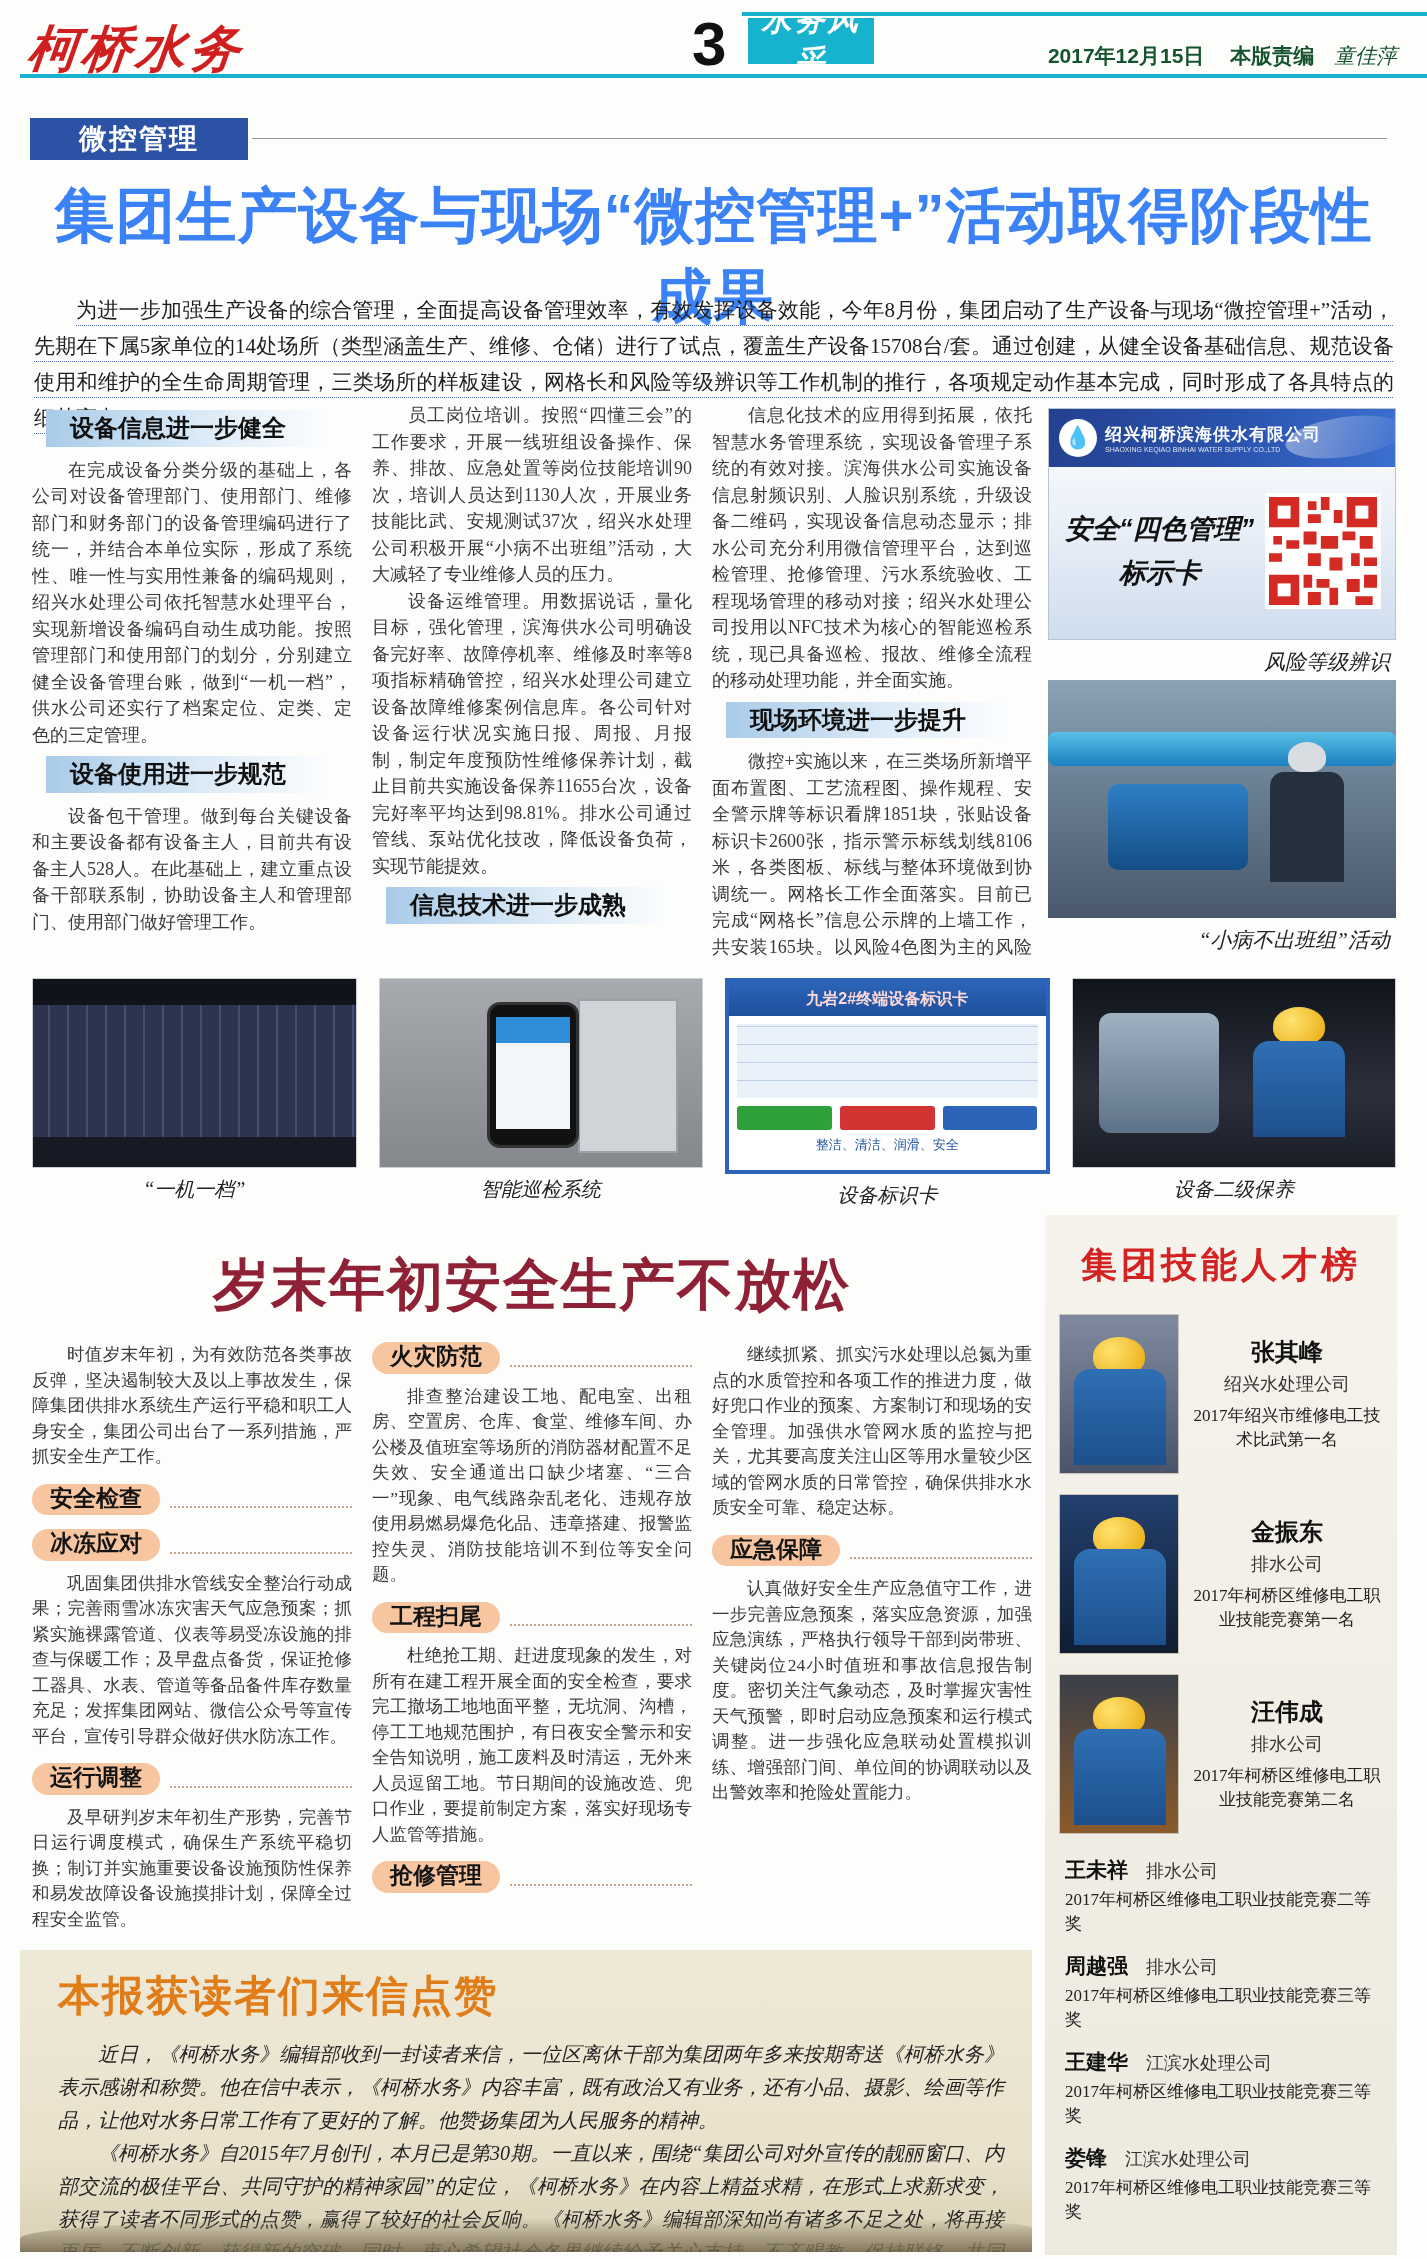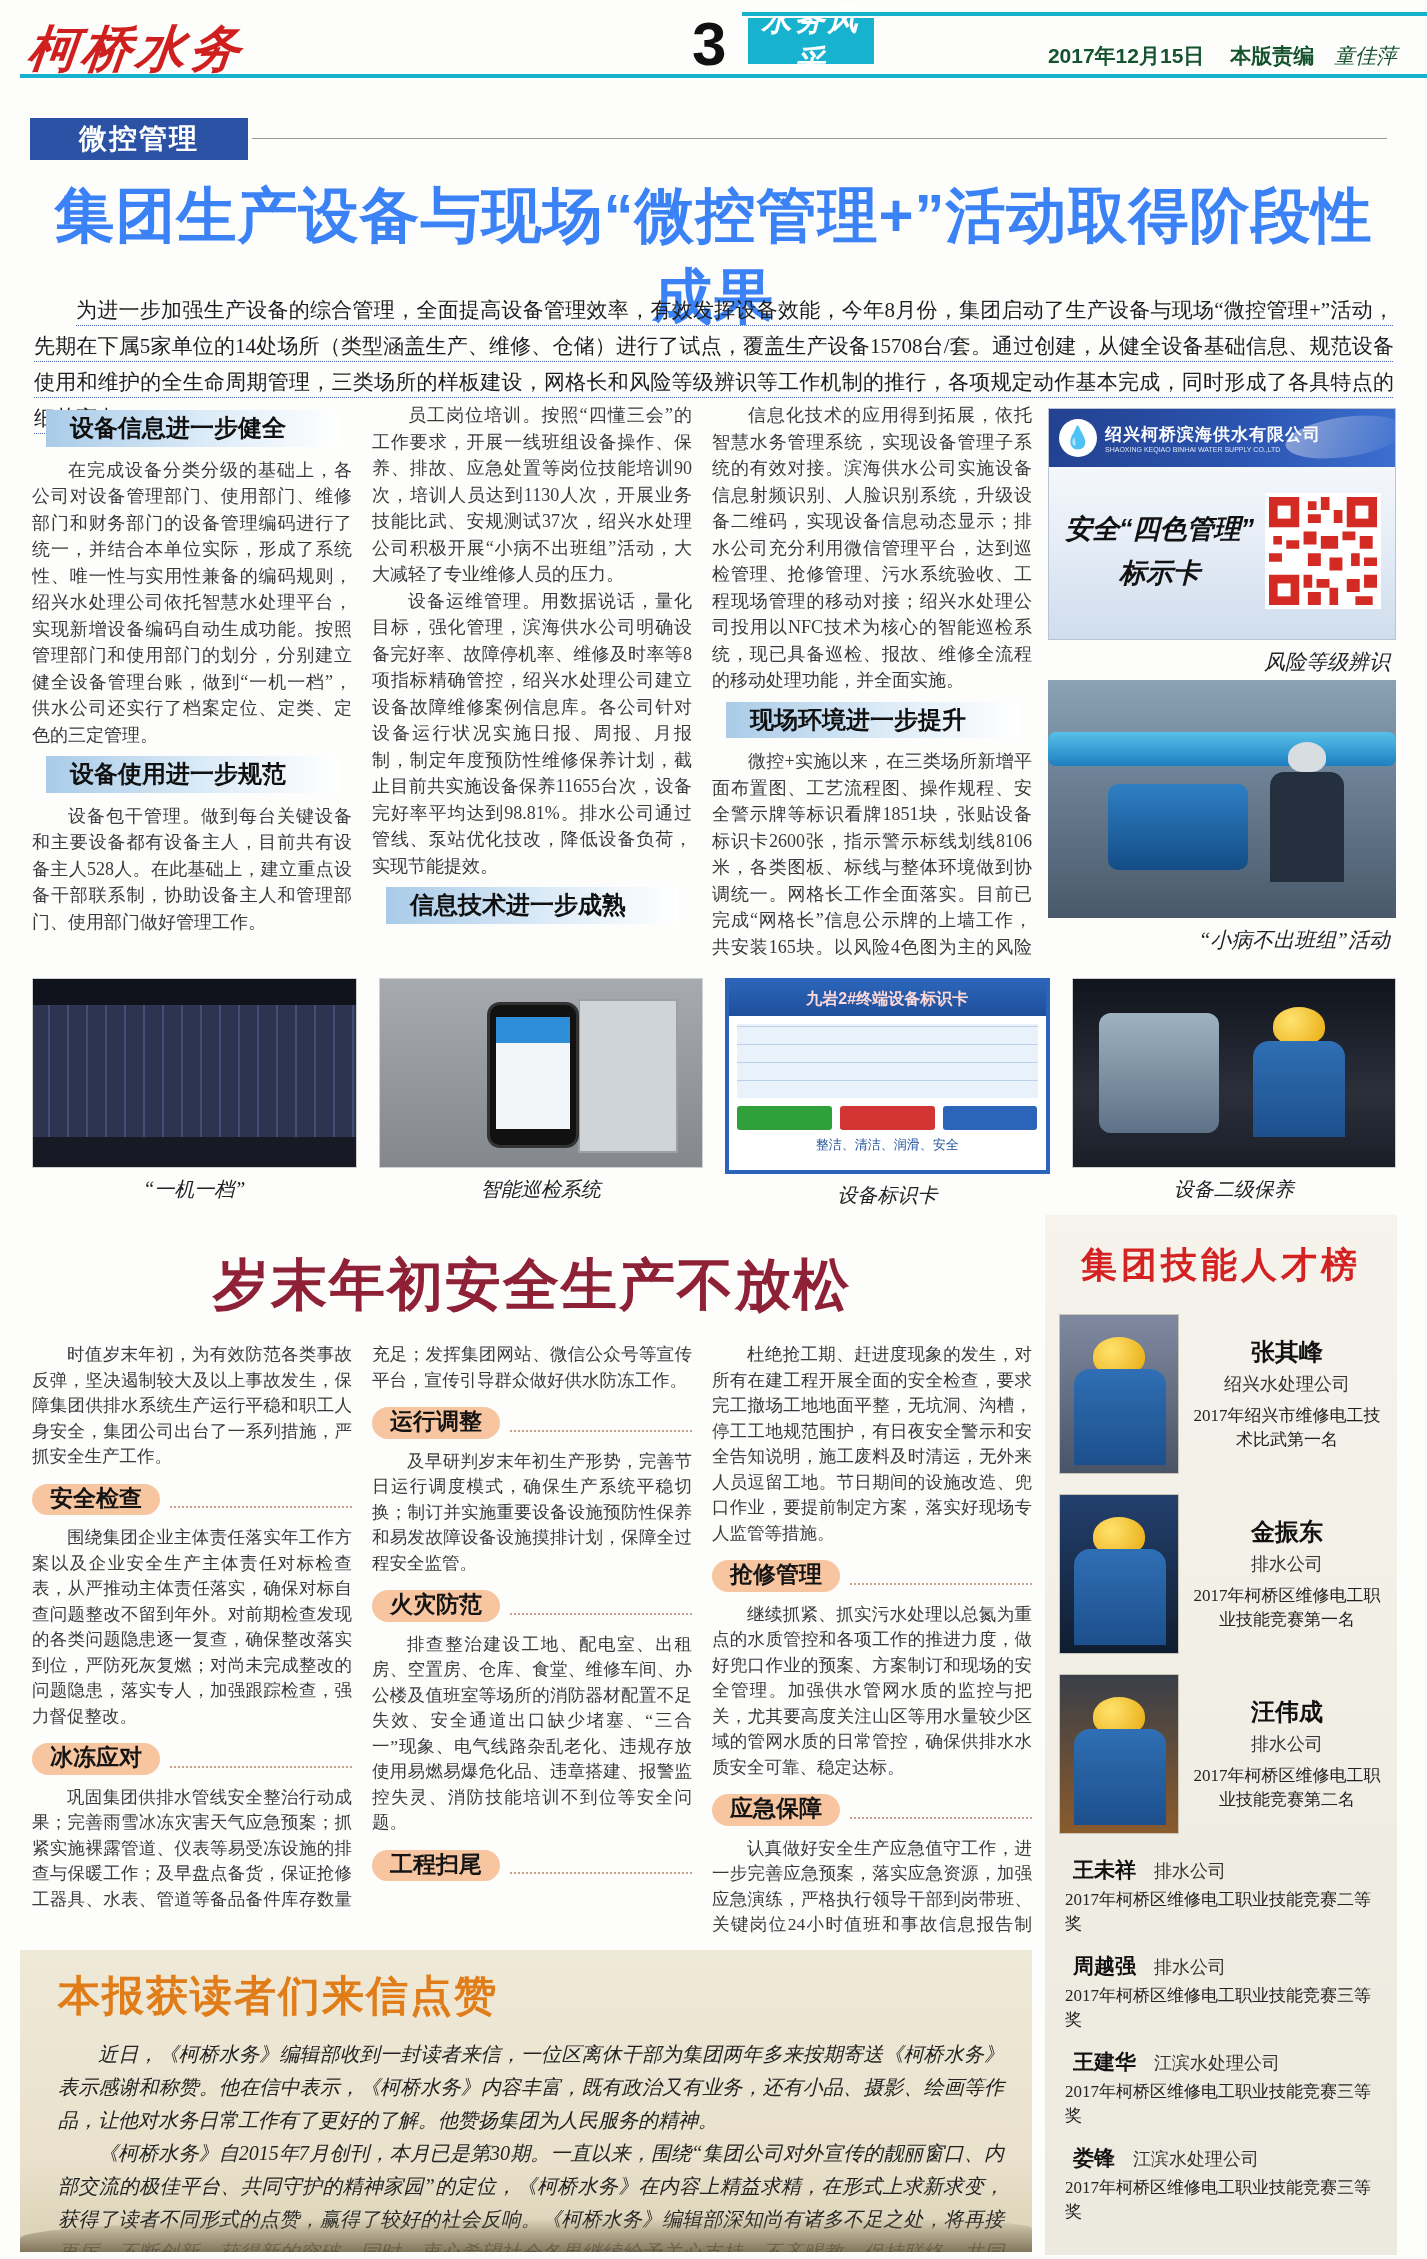--- a/index.html
+++ b/index.html
@@ -123,21 +123,21 @@
   .tb-photo .helmet{left:33px;top:22px;}
   .tb-photo .torso{left:14px;top:54px;}
   .tbp1{background:linear-gradient(180deg,#7f8aa0,#4a5468);}
   .tbp2{background:linear-gradient(180deg,#23406e,#101d30);}
   .tbp3{background:linear-gradient(180deg,#3a3f48,#8a5b2c);}
   .tb-text{flex:1;text-align:center;}
   .tb-name{font-size:24px;font-weight:bold;color:#111;}
   .tb-company{font-size:18px;color:#333;margin:4px 0 8px;}
   .tb-award{font-size:17px;line-height:24px;color:#222;}
   .tb-entry.plain{display:block;padding:12px 20px 4px;}
-  .tb-entry.plain .tb-line{text-align:left;margin-left:8px;}
+  .tb-entry.plain .tb-line{text-align:left;}
   .tb-entry.plain .tb-name{display:inline;font-size:21px;}
   .tb-entry.plain .tb-company{display:inline;margin-left:14px;font-size:18px;}
   .tb-entry.plain .tb-award{text-align:left;margin-top:4px;}
   
   #letter{left:20px;top:1950px;width:1012px;height:302px;
     background:linear-gradient(180deg,#efe9d8 0%,#e9e1cb 70%,#d9cfb4 100%);
     padding:0;overflow:hidden;}
   #letter-inner{padding:18px 28px 0 38px;}
   #letter-title{color:#e07d18;font-size:42px;font-weight:900;
     font-family:"Liberation Sans",sans-serif;letter-spacing:2px;margin-bottom:14px;}
@@ -266,21 +266,20 @@
 
 <h1 class="abs" id="headline2" style="margin:0">岁末年初安全生产不放松</h1>
 
 <div class="abs" id="art2">
   <p class="art-p">时值岁末年初，为有效防范各类事故反弹，坚决遏制较大及以上事故发生，保障集团供排水系统生产运行平稳和职工人身安全，集团公司出台了一系列措施，严抓安全生产工作。</p>
 
   <div class="oval-row">
     <span class="oval">安全检查</span>
     <span class="leader"></span>
   </div>
-  <p class="art-p">围绕集团企业主体责任落实年工作方案以及企业安全生产主体责任对标检查表，从严推动主体责任落实，确保对标自查问题整改不留到年外。对前期检查发现的各类问题隐患逐一复查，确保整改落实到位，严防死灰复燃；对尚未完成整改的问题隐患，落实专人，加强跟踪检查，强力督促整改。</p>
 
   <div class="oval-row">
     <span class="oval">冰冻应对</span>
     <span class="leader"></span>
   </div>
   <p class="art-p">巩固集团供排水管线安全整治行动成果；完善雨雪冰冻灾害天气应急预案；抓紧实施裸露管道、仪表等易受冻设施的排查与保暖工作；及早盘点备货，保证抢修工器具、水表、管道等备品备件库存数量充足；发挥集团网站、微信公众号等宣传平台，宣传引导群众做好供水防冻工作。</p>
 
   <div class="oval-row">
     <span class="oval">运行调整</span>
     <span class="leader"></span>

